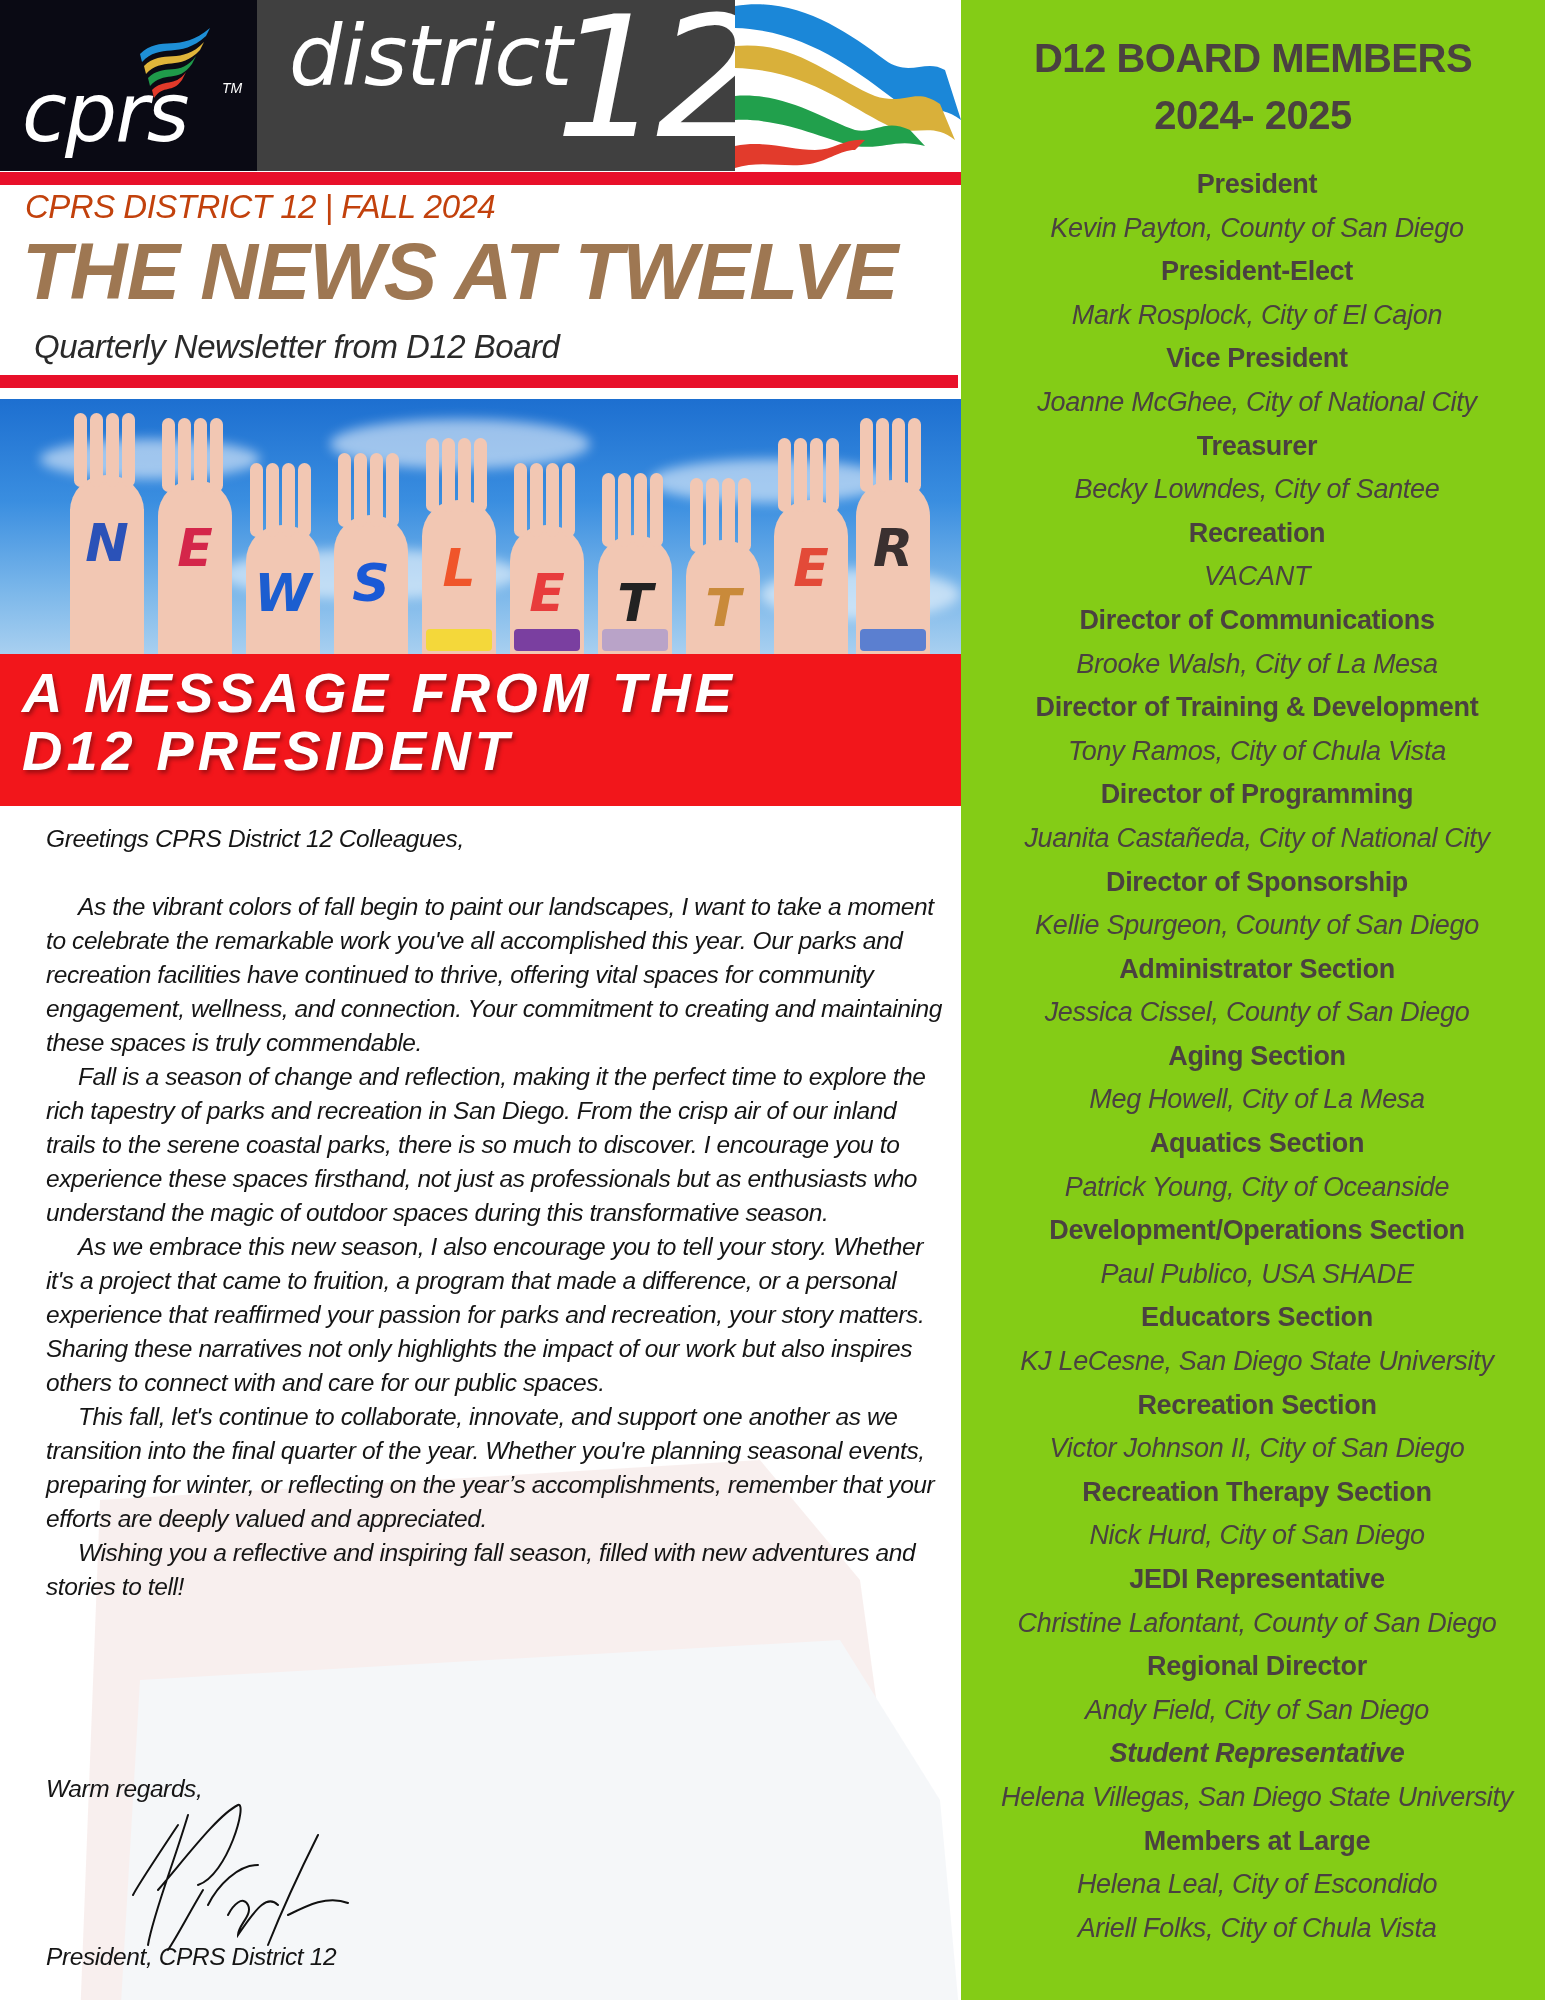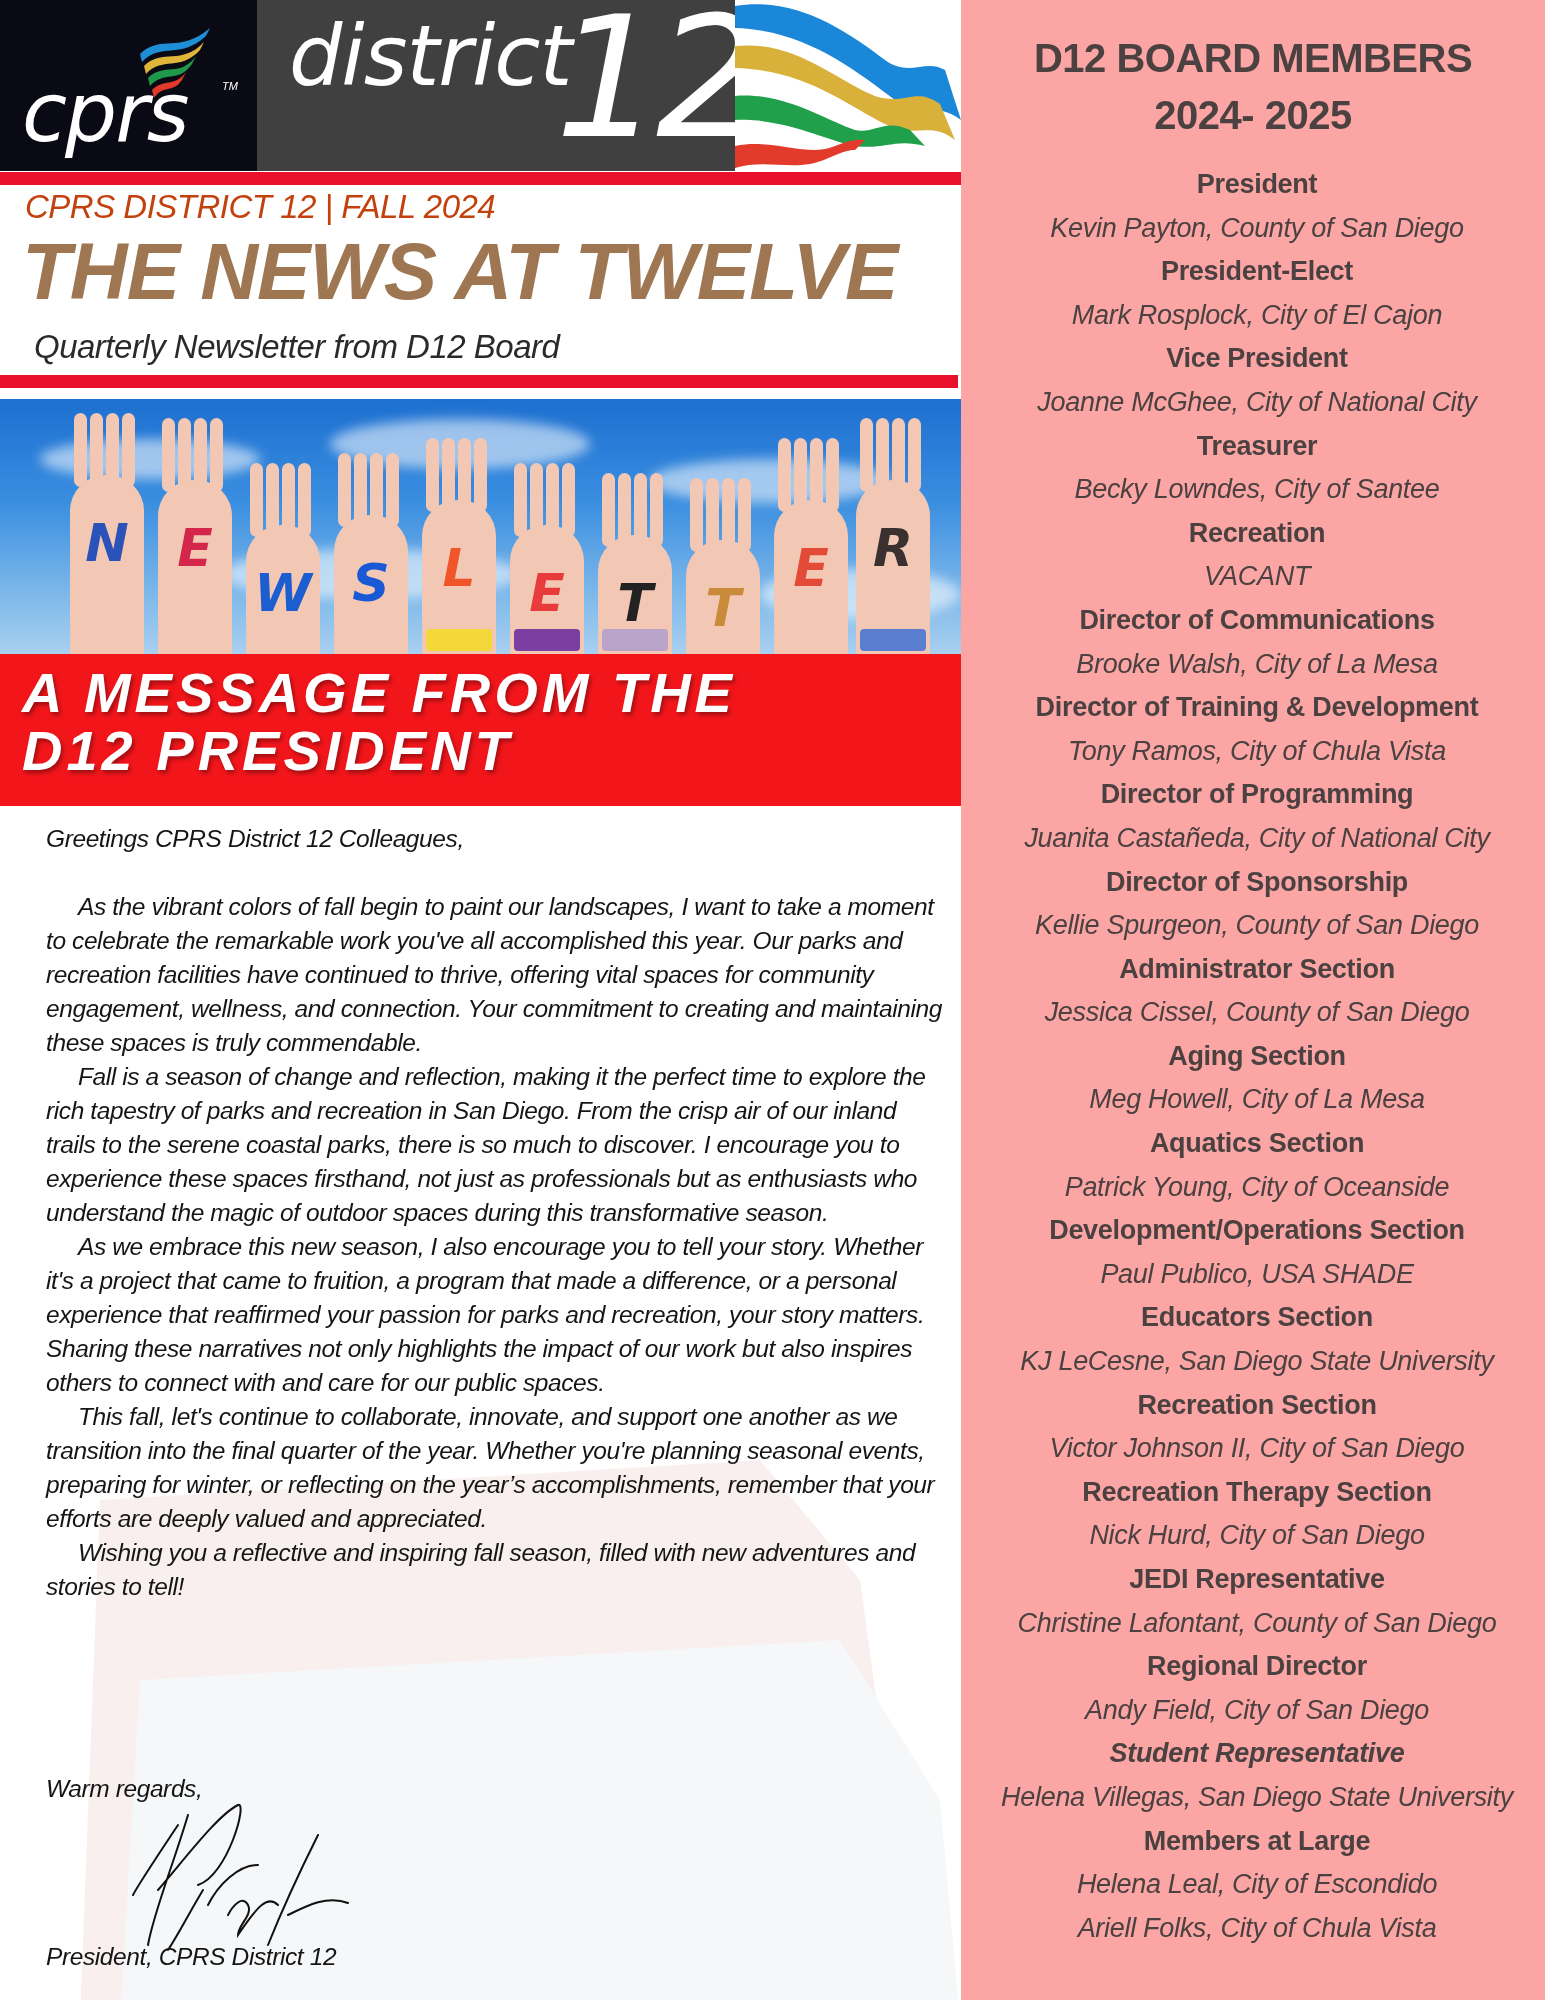--- a/index.html
+++ b/index.html
@@ -6,21 +6,21 @@
   html, body { width: 1545px; height: 2000px; overflow: hidden; background: #ffffff; }
   body { position: relative; font-family: "Liberation Sans", sans-serif; }
 
   
   .left { position: absolute; left: 0; top: 0; width: 961px; height: 2000px; background: #ffffff; overflow: hidden; font-style: italic; }
 
   .masthead { position: absolute; left: 0; top: 0; width: 961px; height: 171px; }
   .logo-block { position: absolute; left: 0; top: 0; width: 257px; height: 171px; background: #0a0a14; }
   .logo-flag { position: absolute; left: 110px; top: 24px; width: 110px; height: 80px; }
   .logo-text { position: absolute; left: 22px; top: 72px; color: #ffffff; font-family: "DejaVu Sans", sans-serif; font-size: 82px; font-weight: 300; letter-spacing: -2px; line-height: 1; }
-  .logo-tm { position: absolute; left: 222px; top: 80px; color: #ffffff; font-size: 11px; }
+  .logo-tm { position: absolute; left: 222px; top: 80px; color: #ffffff; font-size: 14px; }
   .district-block { position: absolute; left: 257px; top: 0; width: 478px; height: 171px; background: #404040; }
   .district-word { position: absolute; left: 32px; top: 14px; color: #ffffff; font-family: "DejaVu Sans", sans-serif; font-size: 84px; font-weight: 300; letter-spacing: -1px; line-height: 1; }
   .district-num { position: absolute; left: 298px; top: -6px; color: #ffffff; font-family: "DejaVu Sans", sans-serif; font-size: 168px; font-weight: 300; letter-spacing: -6px; line-height: 1; }
   .flag-block { position: absolute; left: 735px; top: 0; width: 226px; height: 171px; background: #ffffff; overflow: hidden; }
 
   .red-rule { position: absolute; left: 0; height: 13px; background: #e8102a; }
   .rule-top { top: 172px; width: 961px; }
   .rule-bottom { top: 375px; width: 958px; }
 
   .issue-line { position: absolute; left: 25px; top: 188px; font-size: 33px; color: #c2410c; letter-spacing: -0.5px; }
@@ -41,21 +41,21 @@
   .letter-bg { position: absolute; left: 40px; top: 1380px; width: 920px; height: 640px; opacity: 0.08; }
   .letter-body { position: absolute; left: 46px; top: 822px; width: 900px; font-size: 24.5px; line-height: 34px; color: #151515; letter-spacing: -0.4px; }
   .letter-body p { margin: 0; }
   .letter-body .indent { text-indent: 32px; }
   .gap { height: 34px; }
   .closing { position: absolute; left: 46px; top: 1775px; font-size: 24.5px; color: #151515; letter-spacing: -0.4px; }
   .signature { position: absolute; left: 118px; top: 1795px; width: 250px; height: 160px; }
   .sign-title { position: absolute; left: 46px; top: 1914px; font-size: 24.5px; color: #151515; letter-spacing: -0.4px; margin-top: 29px; }
 
   
-  .panel { position: absolute; left: 961px; top: 0; width: 584px; height: 2000px; background: #fca5a5; }
+  .panel { position: absolute; left: 961px; top: 0; width: 584px; height: 2000px; background: #84cc16; }
   .panel-title { position: absolute; left: 0; top: 30px; width: 584px; text-align: center; color: #4a4140; font-size: 40px; font-weight: 700; line-height: 57px; letter-spacing: -0.5px; }
   .roster { position: absolute; left: 0; top: 163px; width: 584px; text-align: center; color: #4a4140; padding-left: 8px; }
   .roster .role { height: 43.6px; line-height: 43.6px; font-size: 27px; font-weight: 700; letter-spacing: -0.3px; white-space: nowrap; }
   .roster .role.italic { font-style: italic; }
   .roster .name { height: 43.6px; line-height: 43.6px; font-size: 27px; font-style: italic; letter-spacing: -0.3px; white-space: nowrap; }
 </style>
 </head>
 <body>
 
 <div class="left">

